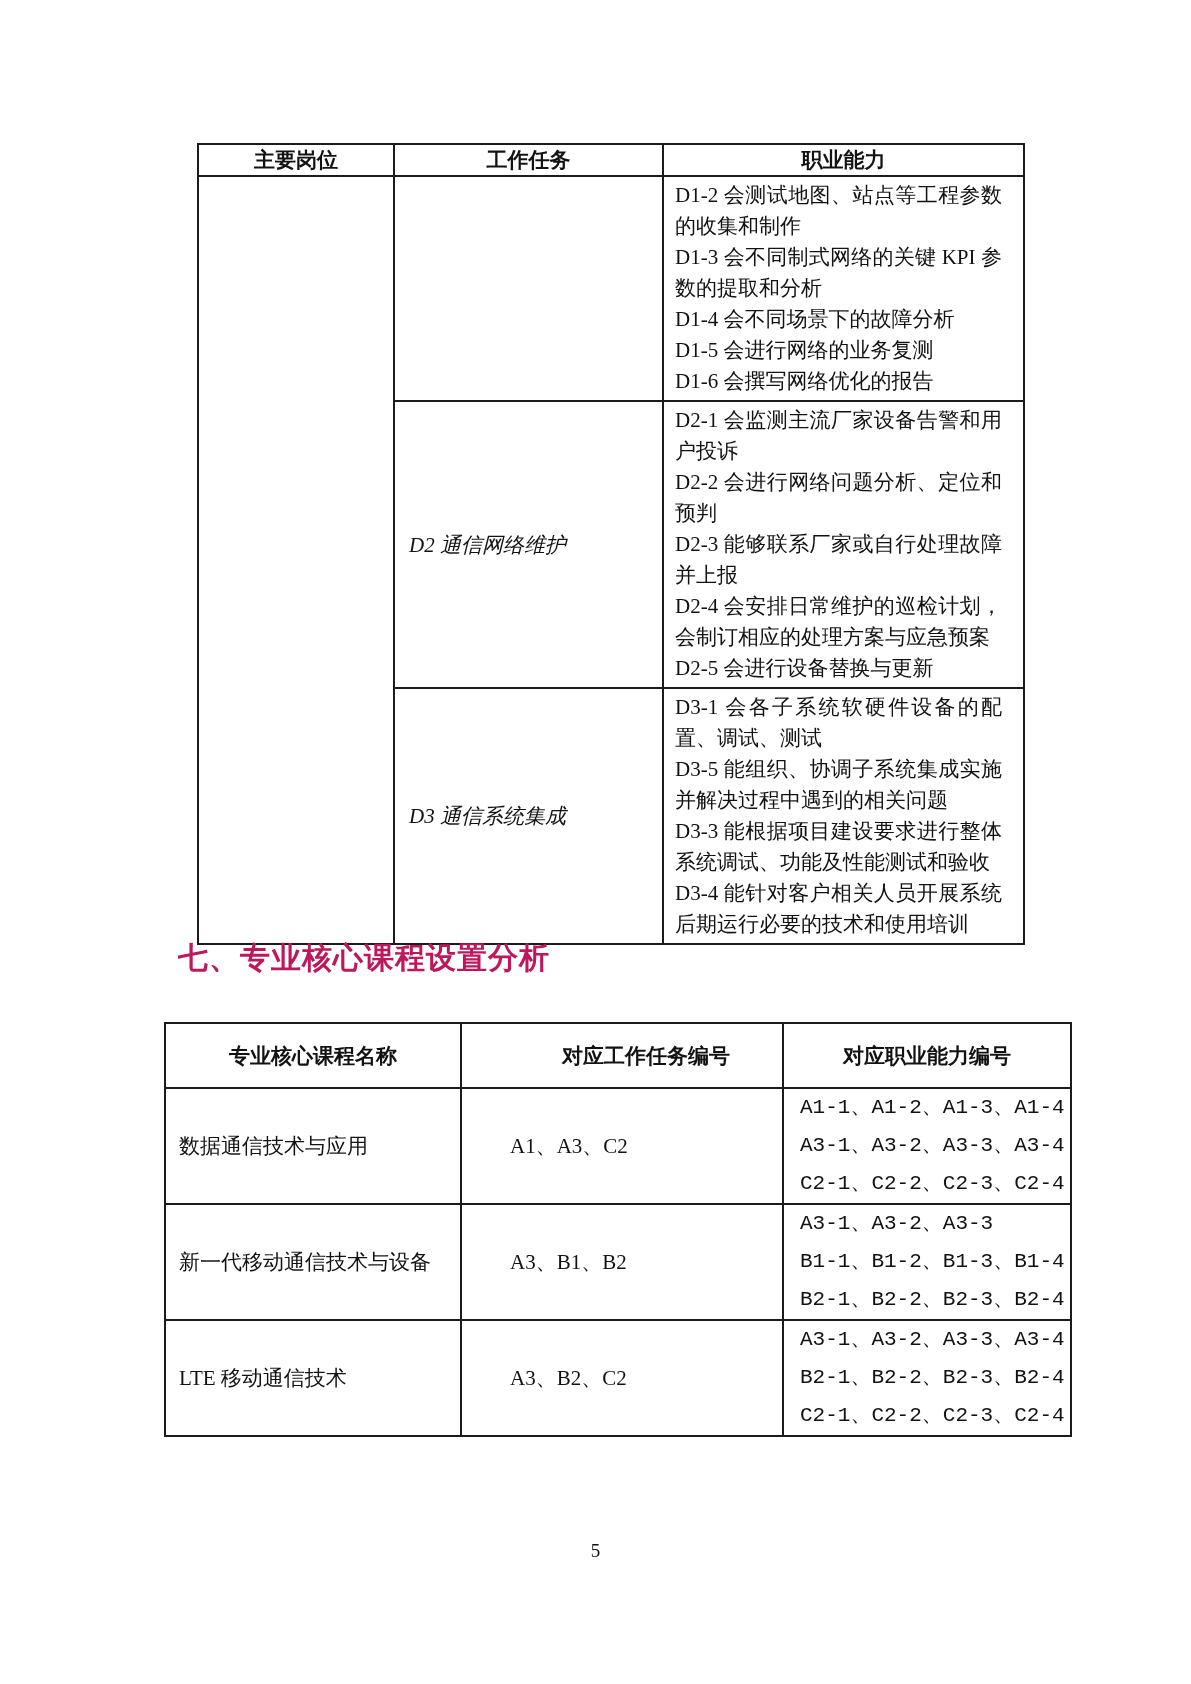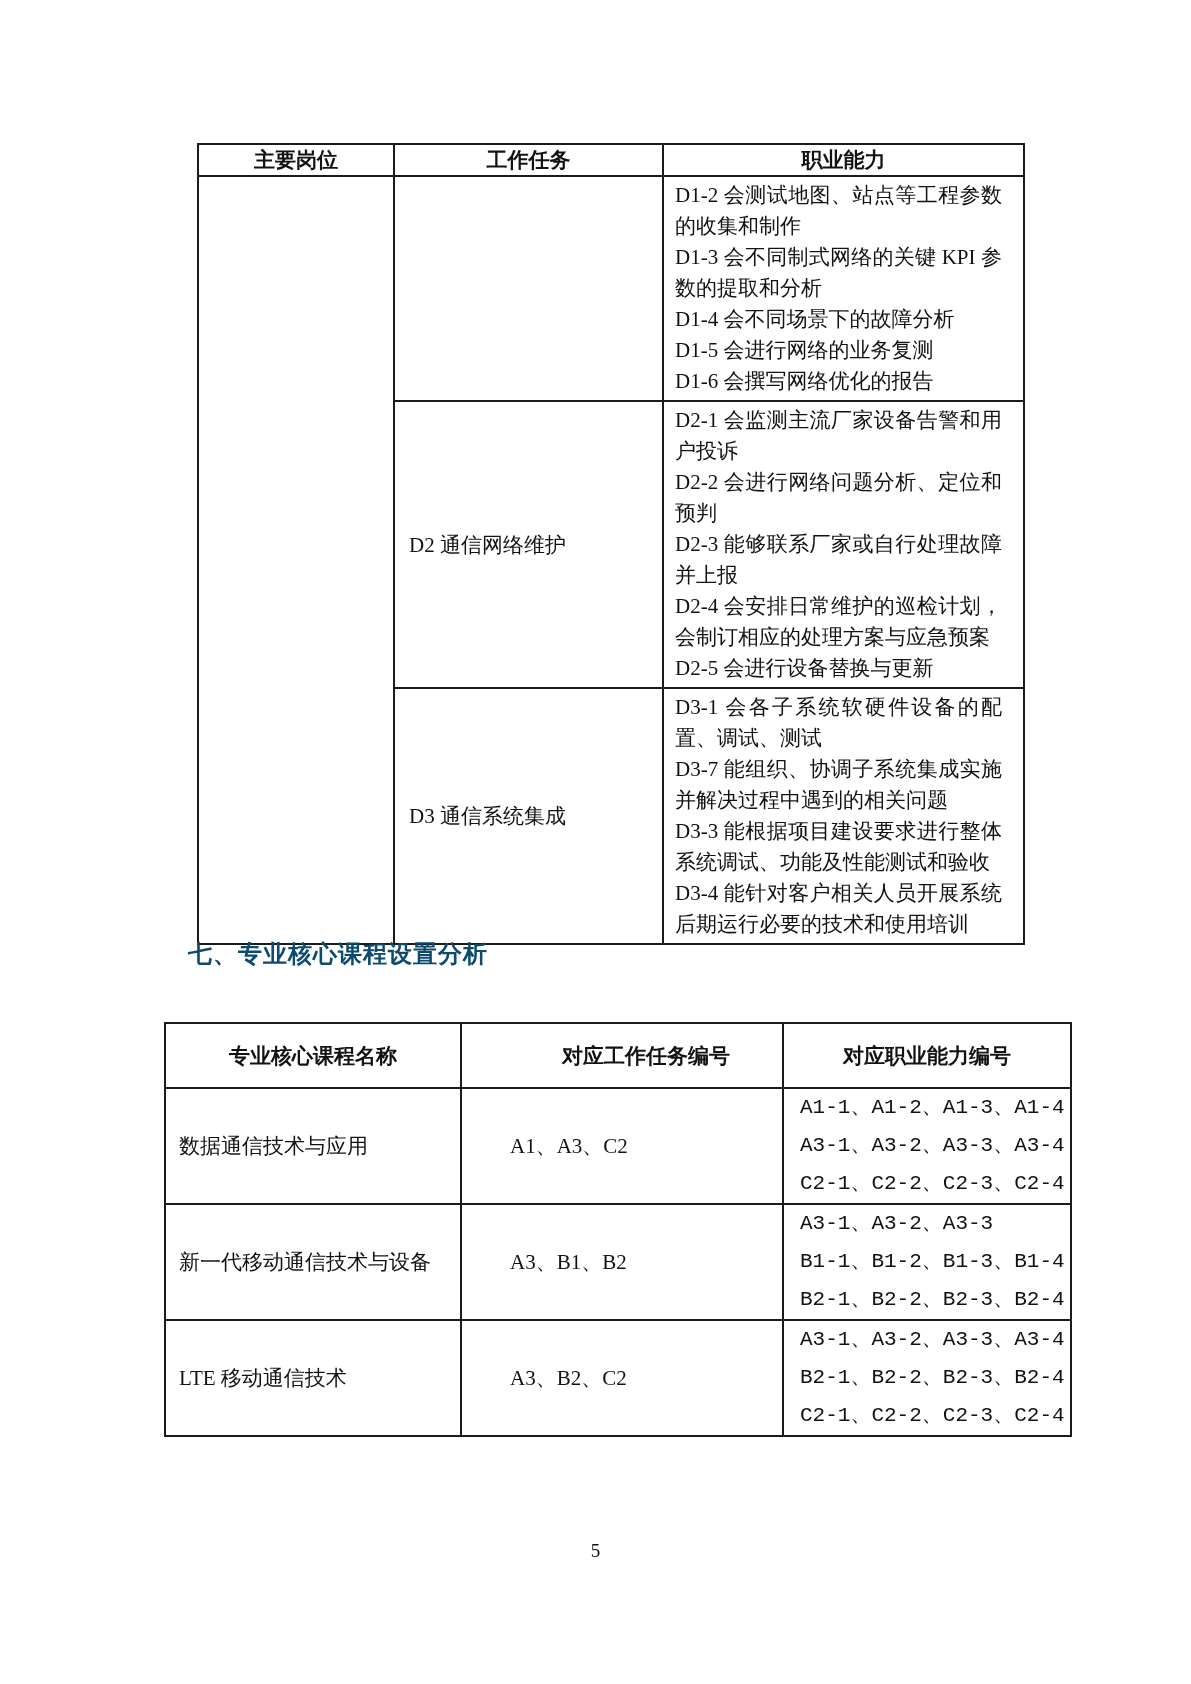--- a/index.html
+++ b/index.html
@@ -26,43 +26,44 @@
     vertical-align:middle;
   }
   .t1 .c1 { width:196px; }
   .t1 .c2 { width:269px; }
   .t1 .c3 { width:361px; }
   .t1 td { font-size:21px; }
   .task-cell {
     vertical-align:middle;
     padding-left:14px;
     text-align:left;
+    font-style:italic;
   }
   .ability-cell {
     vertical-align:top;
     padding:3px 21px 3px 11px;
   }
   .ability {
     line-height:31px;
     text-align:justify;
     text-justify:inter-character;
   }
   .row-d1 { height:221px; }
   .row-d2 { height:281px; }
   .row-d3 { height:248px; }
 
   
   .heading {
     position:absolute;
-    left:188px; top:938px;
+    left:178px; top:938px;
     font-family:"Liberation Sans", sans-serif;
     font-weight:bold;
-    font-size:24px;
+    font-size:30px;
     letter-spacing:1px;
-    color:#0c4a6e;
+    color:#be185d;
   }
 
   
   .t2 { left:164px; top:1022px; width:858px; }
   .t2 th {
     height:65px;
     font-family:"Liberation Sans", sans-serif;
     font-weight:bold;
     font-size:21px;
     text-align:center;
@@ -118,21 +119,21 @@
         <div class="ability">D2-2 会进行网络问题分析、定位和预判</div>
         <div class="ability">D2-3 能够联系厂家或自行处理故障并上报</div>
         <div class="ability">D2-4 会安排日常维护的巡检计划，会制订相应的处理方案与应急预案</div>
         <div class="ability">D2-5 会进行设备替换与更新</div>
       </td>
     </tr>
     <tr class="row-d3">
       <td class="c2 task-cell">D3 通信系统集成</td>
       <td class="c3 ability-cell">
         <div class="ability">D3-1 会各子系统软硬件设备的配置、调试、测试</div>
-        <div class="ability">D3-7 能组织、协调子系统集成实施并解决过程中遇到的相关问题</div>
+        <div class="ability">D3-5 能组织、协调子系统集成实施并解决过程中遇到的相关问题</div>
         <div class="ability">D3-3 能根据项目建设要求进行整体系统调试、功能及性能测试和验收</div>
         <div class="ability">D3-4 能针对客户相关人员开展系统后期运行必要的技术和使用培训</div>
       </td>
     </tr>
   </tbody>
     </table>
 
   <div class="heading">七、专业核心课程设置分析</div>
 
   <table class="t2">

